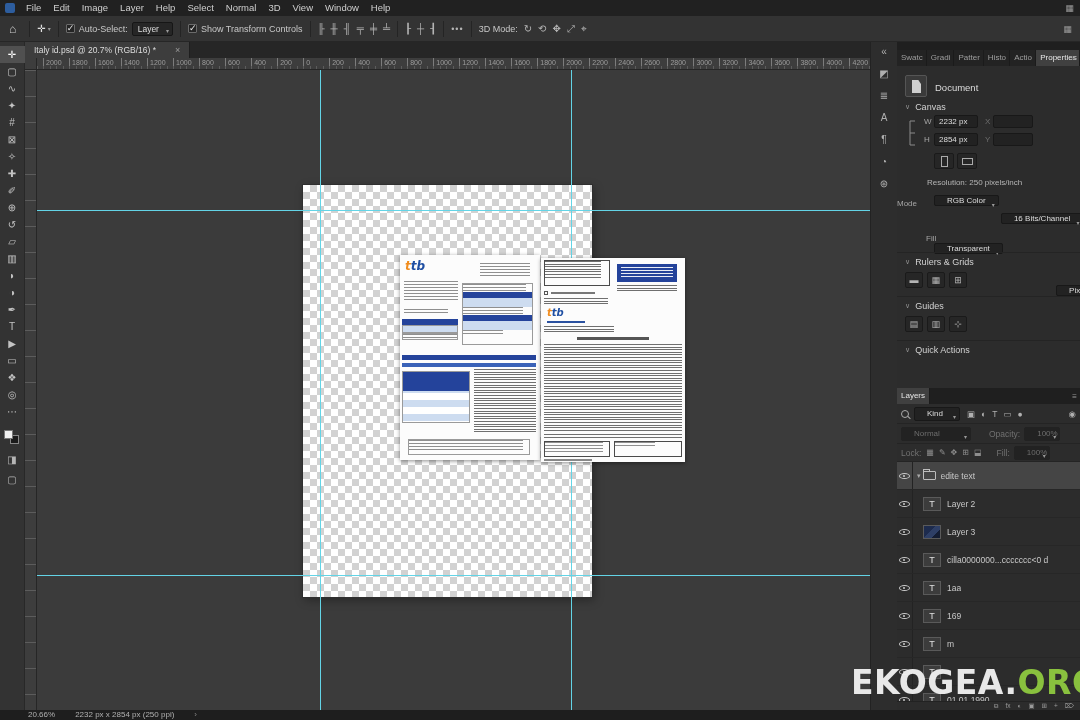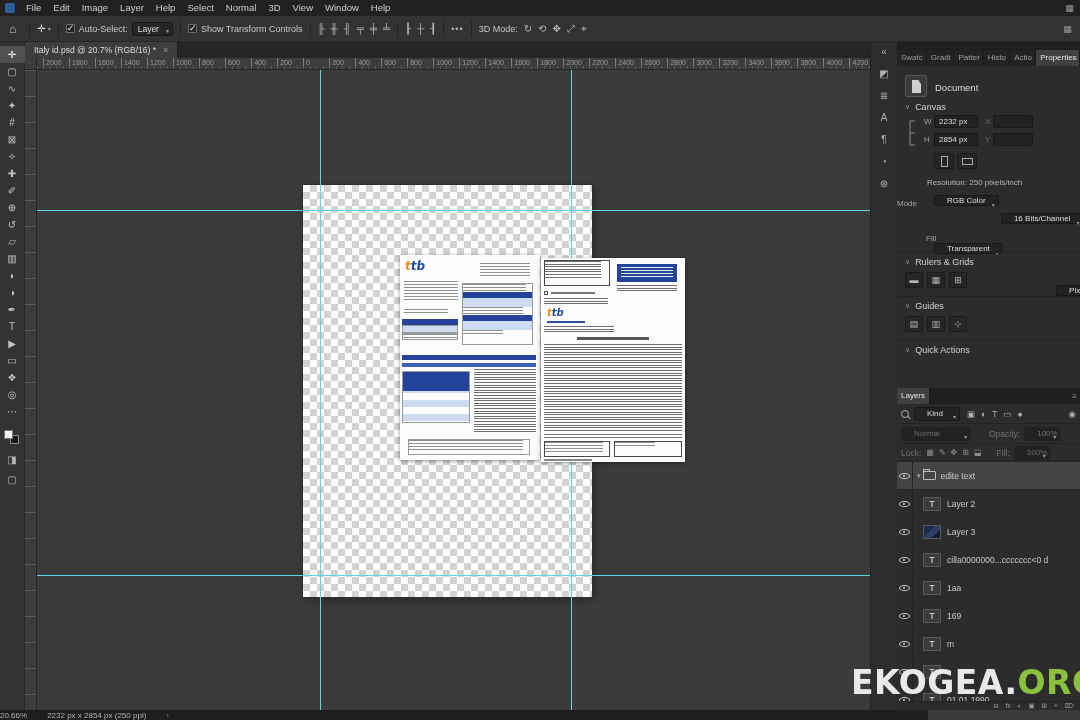--- a/index.html
+++ b/index.html
@@ -43,21 +43,21 @@
     font-size:10px;color:#c3c3c3}
   .tool.selected{background:#505050;color:#fff}
   .swatches{position:relative;width:16px;height:15px;margin-top:10px}
   .swatches .fg{position:absolute;left:0;top:0;width:9px;height:9px;background:#f0f0f0;border:1px solid #777;z-index:2}
   .swatches .bg{position:absolute;left:6px;top:5px;width:9px;height:9px;background:#1b1b1b;border:1px solid #888}
   .tb-extra{font-size:10px;color:#b5b5b5;margin-top:9px}
 
   
   .tabbar{position:absolute;left:25px;top:42px;width:845px;height:16px;background:#262626;
     display:flex;align-items:stretch;z-index:14}
-  .doctab{display:flex;align-items:center;gap:7px;background:#3d3d3d;color:#ddd;
+  .doctab{display:flex;align-items:center;gap:19px;background:#3d3d3d;color:#ddd;
     font-size:8.5px;padding:0 9px;border-right:1px solid #1f1f1f;white-space:nowrap}
   .doctab .close{color:#9a9a9a;font-size:9px}
 
   
   .corner{position:absolute;left:25px;top:58px;width:12px;height:12px;background:#3d3d3d;
     border-right:1px solid #262626;border-bottom:1px solid #262626;z-index:13}
   .hruler{position:absolute;left:37px;top:58px;width:833px;height:12px;background:#3d3d3d;
     border-bottom:1px solid #262626;z-index:13;overflow:hidden}
   .hruler .cells{display:flex;padding-left:6px;height:12px;position:relative}
   .hruler::after{content:"";position:absolute;left:0;right:0;bottom:0;height:3px;
@@ -157,22 +157,22 @@
   .lrow.t-group .disc{display:inline-block}
   .lrow.t-group .folder{display:inline-block}
   .lrow.t-text .tt{display:flex}
   .lrow.t-image .ti{display:inline-block}
   .lname{white-space:nowrap;overflow:hidden;text-overflow:ellipsis;max-width:118px}
   .lbottom{position:absolute;left:0;right:0;bottom:0;height:9px;background:#2c2c2c;border-top:1px solid #222;
     display:flex;align-items:center;justify-content:flex-end;gap:7px;padding-right:6px;z-index:3}
   .lb-ic{font-size:6.5px;color:#9a9a9a;line-height:8px}
 
   
-  .statusbar{position:absolute;left:0;top:710px;width:928px;height:10px;background:#1e1e1e;
-    display:flex;align-items:center;gap:20px;z-index:30;font-size:8px;color:#b0b0b0}
+  .statusbar{position:absolute;left:0;top:710px;width:1080px;height:10px;background:#1e1e1e;
+    display:flex;align-items:flex-start;gap:20px;padding-left:28px;z-index:30;font-size:8px;color:#b0b0b0}
   .statusbar .chev{color:#858585}
 
   
   .watermark{position:absolute;left:851px;top:663px;z-index:60;font-family:"DejaVu Sans",sans-serif;
     font-weight:700;font-size:33px;letter-spacing:.5px;color:#efefef;white-space:nowrap;opacity:.97}
   .watermark .grn{color:#8dc63f}
 
   .chainsvg{position:absolute}
 </style>
 </head>

